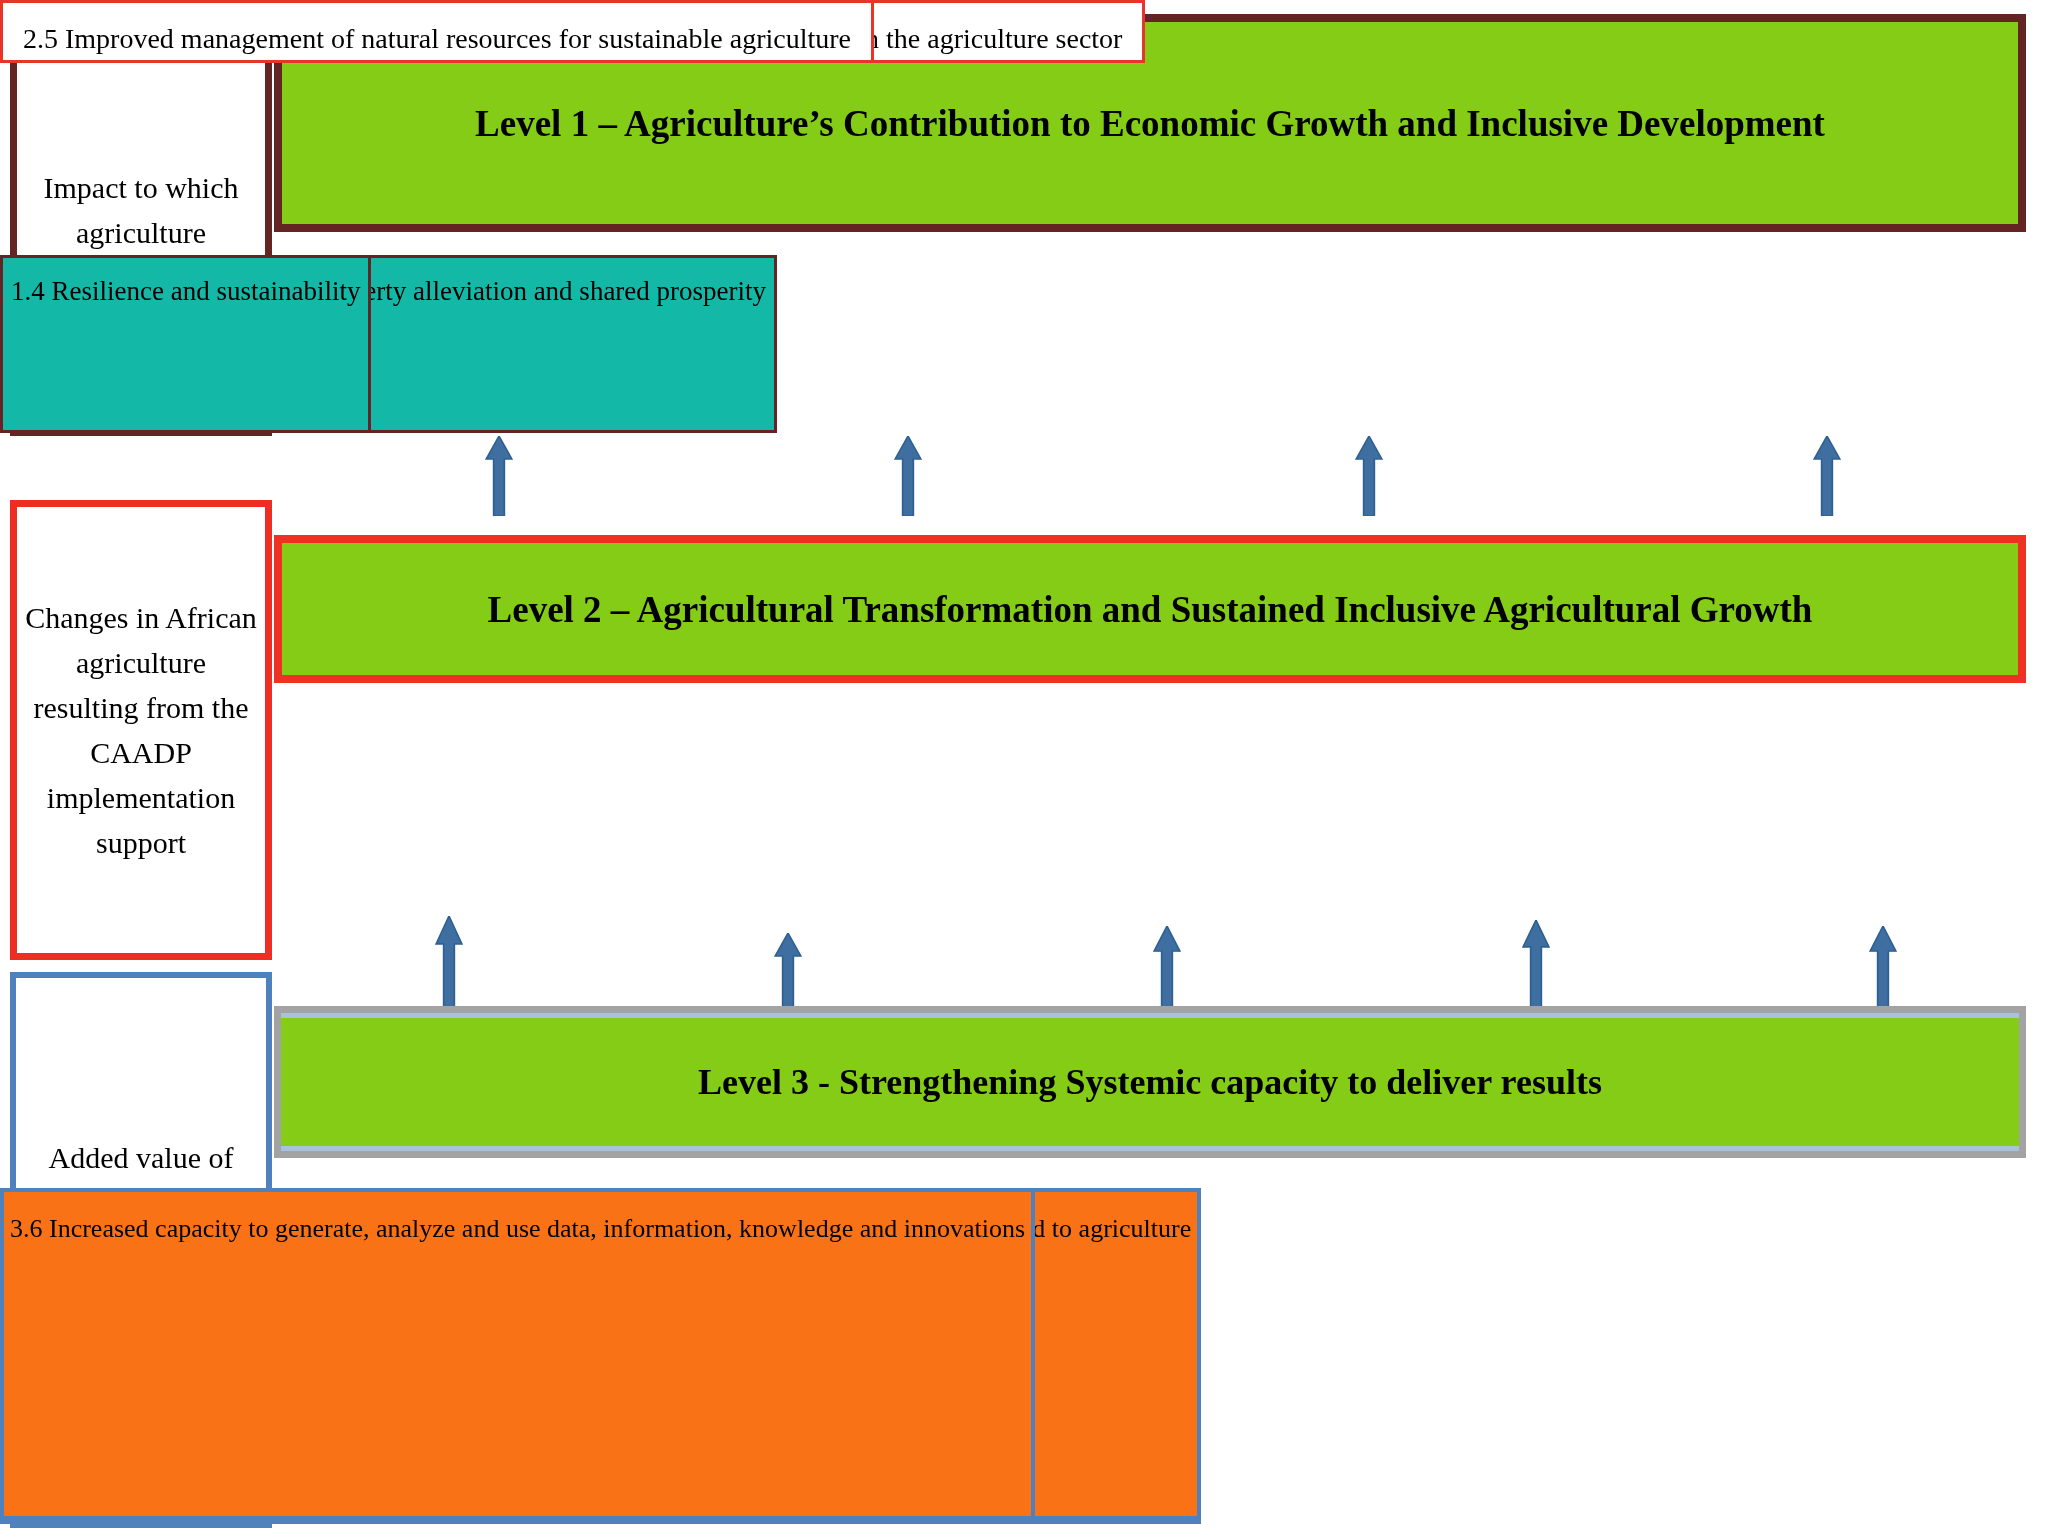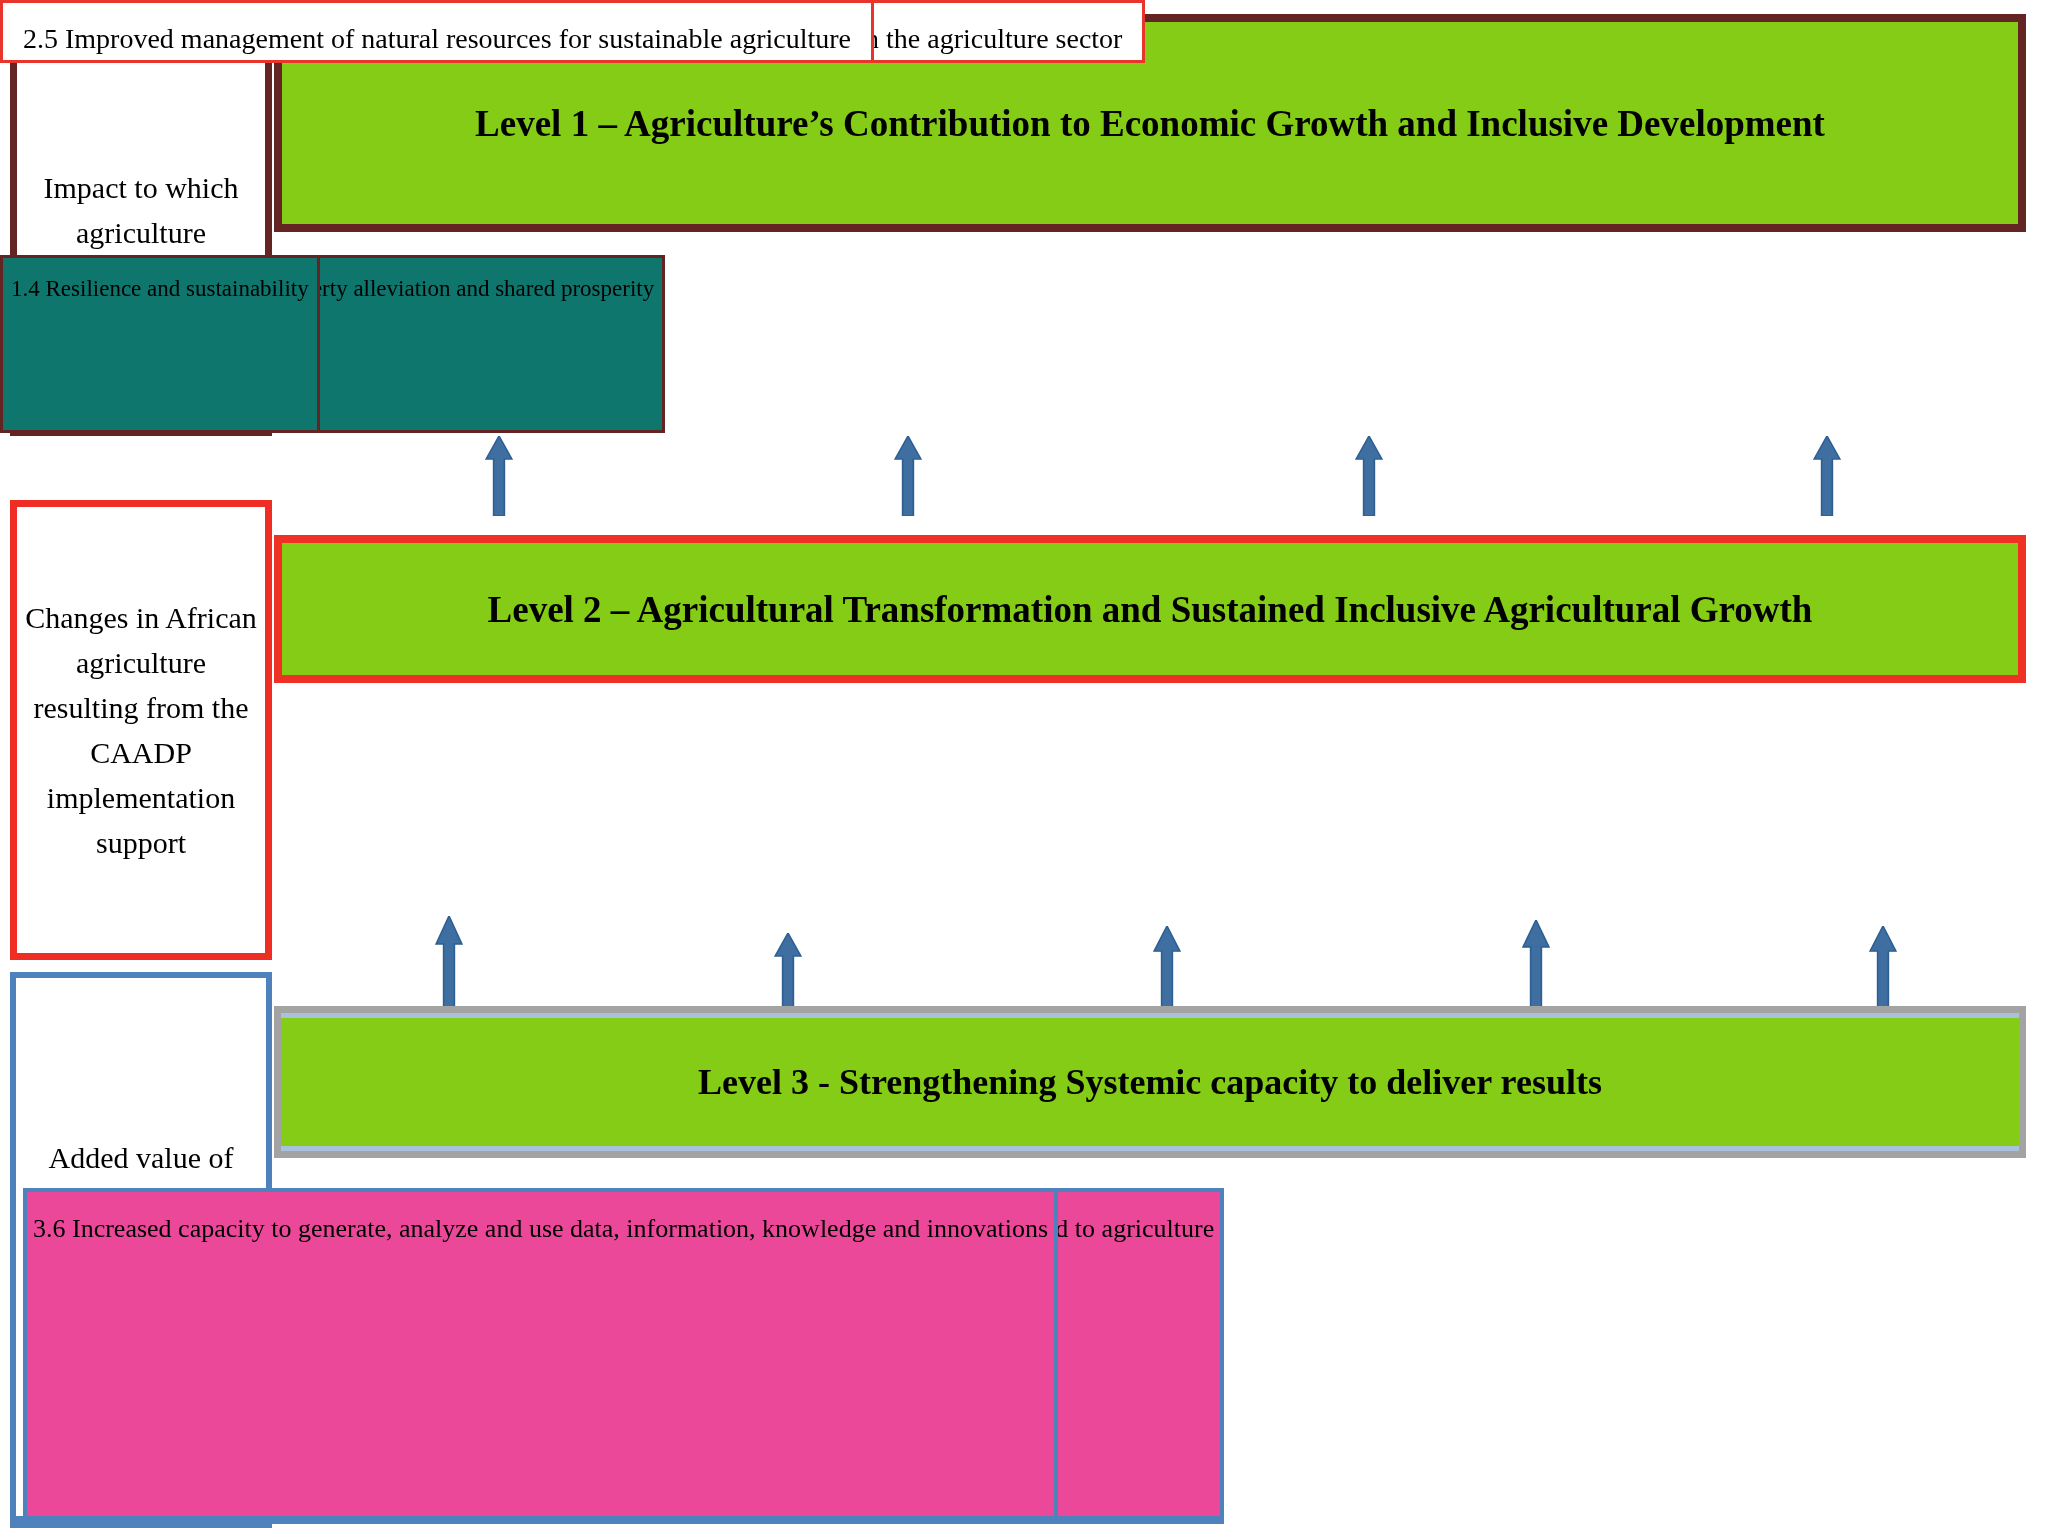--- a/index.html
+++ b/index.html
@@ -29,44 +29,44 @@
     background:#84cc16; padding:0 40px;
   }
   .hdr1 { top:14px;   height:218px; border:8px solid #632423; }
   .hdr2 { top:512px;  height:148px; border:8px solid #ee3124;margin-top:23px; }
   .hdr3 { top:1006px; height:152px; border:7px solid #a3a3a3; font-size:36px;
           box-shadow: inset 0 5px 0 #a9c2dc, inset 0 -5px 0 #a9c2dc; }
 
   
   .b1 {
     position:absolute; top:255px; height:178px;
-    border:3px solid #632423; background:#0f766e;
-    font-size:23px; line-height:1.45; text-align:center; padding:14px 8px 0;
+    border:3px solid #632423; background:#14b8a6;
+    font-size:27px; line-height:1.45; text-align:center; padding:14px 8px 0;
   }
   .b1:nth-of-type(1) { left:292px;  width:414px; }
   .b1:nth-of-type(2) { left:716px;  width:384px; }
   .b1:nth-of-type(3) { left:1140px; width:458px; }
   .b1:nth-of-type(4) { left:1611px; width:432px; }
 
   
   .b2 {
     position:absolute; border:3px solid #e8352b; background:#fff;
     font-size:28px; line-height:1.55; text-align:center; padding:14px 20px 0;
   }
   .b2:nth-of-type(1) { left:294px;  width:310px; top:687px; height:231px; }
   .b2:nth-of-type(2) { left:610px;  width:356px; top:670px; height:265px; }
   .b2:nth-of-type(3) { left:992px;  width:350px; top:679px; height:249px; }
   .b2:nth-of-type(4) { left:1361px; width:350px; top:687px; height:235px; }
   .b2:nth-of-type(5) { left:1719px; width:328px; top:679px; height:249px; }
 
   
   .b3 {
     position:absolute; top:1188px; height:336px;
-    border:4px solid #4f81bd; border-bottom-width:8px; background:#ec4899;
-    font-size:26px; line-height:1.6; text-align:center; padding:16px 6px 0;margin-left:23px;
+    border:4px solid #4f81bd; border-bottom-width:8px; background:#f97316;
+    font-size:26px; line-height:1.6; text-align:center; padding:16px 6px 0;
   }
   .b3:nth-of-type(1) { left:302px;  width:292px; }
   .b3:nth-of-type(2) { left:599px;  width:292px; }
   .b3:nth-of-type(3) { left:901px;  width:287px; }
   .b3:nth-of-type(4) { left:1199px; width:291px; }
   .b3:nth-of-type(5) { left:1501px; width:292px; }
   .b3:nth-of-type(6) { left:1803px; width:244px; font-size:24px; }
 
   
   .arrow { position:absolute; width:28px; }

